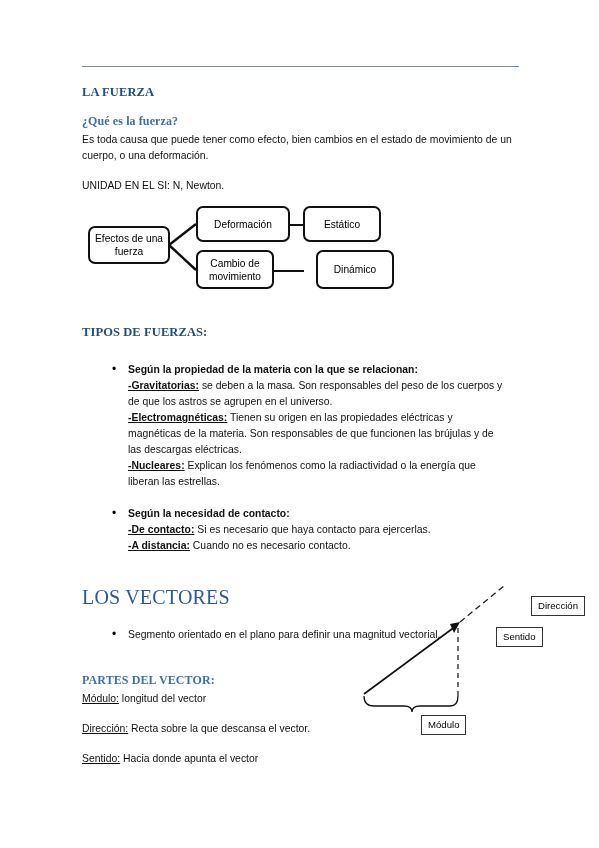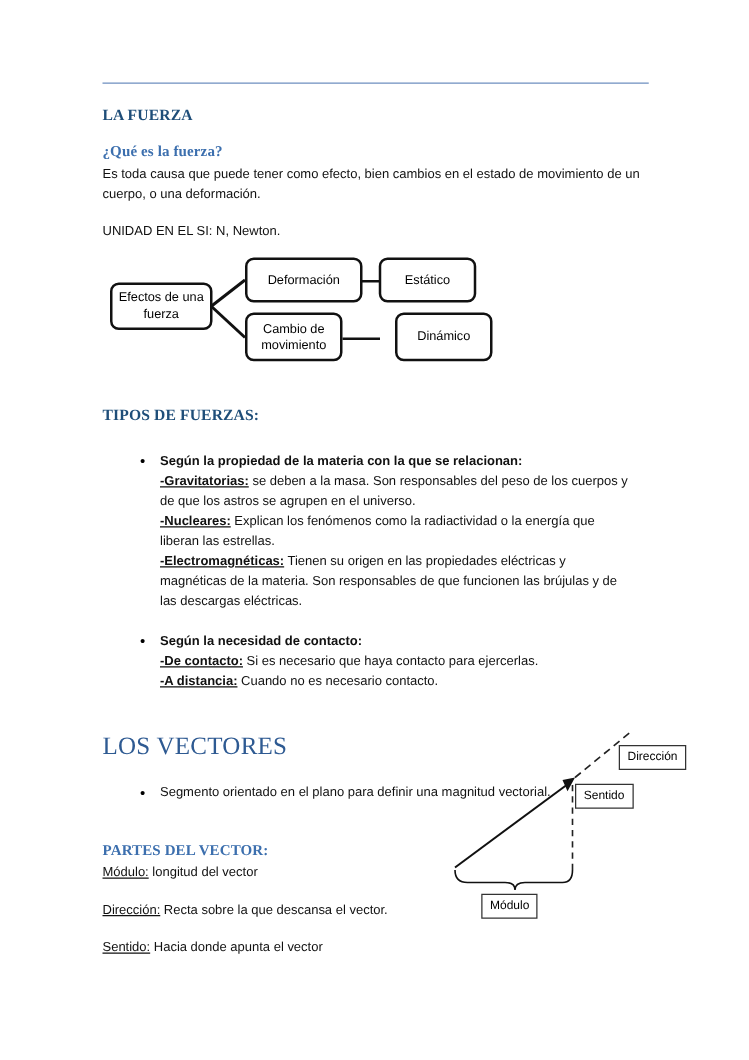--- a/index.html
+++ b/index.html
@@ -160,20 +160,21 @@
     font-family: "Liberation Sans", sans-serif;
     font-size: 9.6px;
     line-height: 12px;
     color: #000;
     display: flex;
     align-items: center;
     justify-content: center;
     padding: 3px 6px;
     z-index: 4;
     white-space: nowrap;
+    margin-left: 36px;
   }
 </style>
 </head>
 <body>
 
 <div class="page">
 
   <div class="content">
 
     <div class="title-rule"></div>
@@ -215,24 +216,24 @@
     <div class="h-blue-bold">TIPOS DE FUERZAS:</div>
     <div style="height:6px"></div>
 
     <ul class="bullets">
       <li>
         <p class="body-p b">Según la propiedad de la materia con la que se relacionan:</p>
         <p class="body-p">
           <span class="u b">-Gravitatorias:</span><span> se deben a la masa. Son responsables del peso de los cuerpos y de que los astros se agrupen en el universo.</span>
         </p>
         <p class="body-p">
+          <span class="u b">-Electromagnéticas:</span><span> Tienen su origen en las propiedades eléctricas y magnéticas de la materia. Son responsables de que funcionen las brújulas y de las descargas eléctricas.</span>
+        </p>
+        <p class="body-p">
           <span class="u b">-Nucleares:</span><span> Explican los fenómenos como la radiactividad o la energía que liberan las estrellas.</span>
-        </p>
-        <p class="body-p">
-          <span class="u b">-Electromagnéticas:</span><span> Tienen su origen en las propiedades eléctricas y magnéticas de la materia. Son responsables de que funcionen las brújulas y de las descargas eléctricas.</span>
         </p>
       </li>
       <li>
         <p class="body-p b">Según la necesidad de contacto:</p>
         <p class="body-p">
           <span class="u b">-De contacto:</span><span> Si es necesario que haya contacto para ejercerlas.</span>
         </p>
         <p class="body-p">
           <span class="u b">-A distancia:</span><span> Cuando no es necesario contacto.</span>
         </p>

